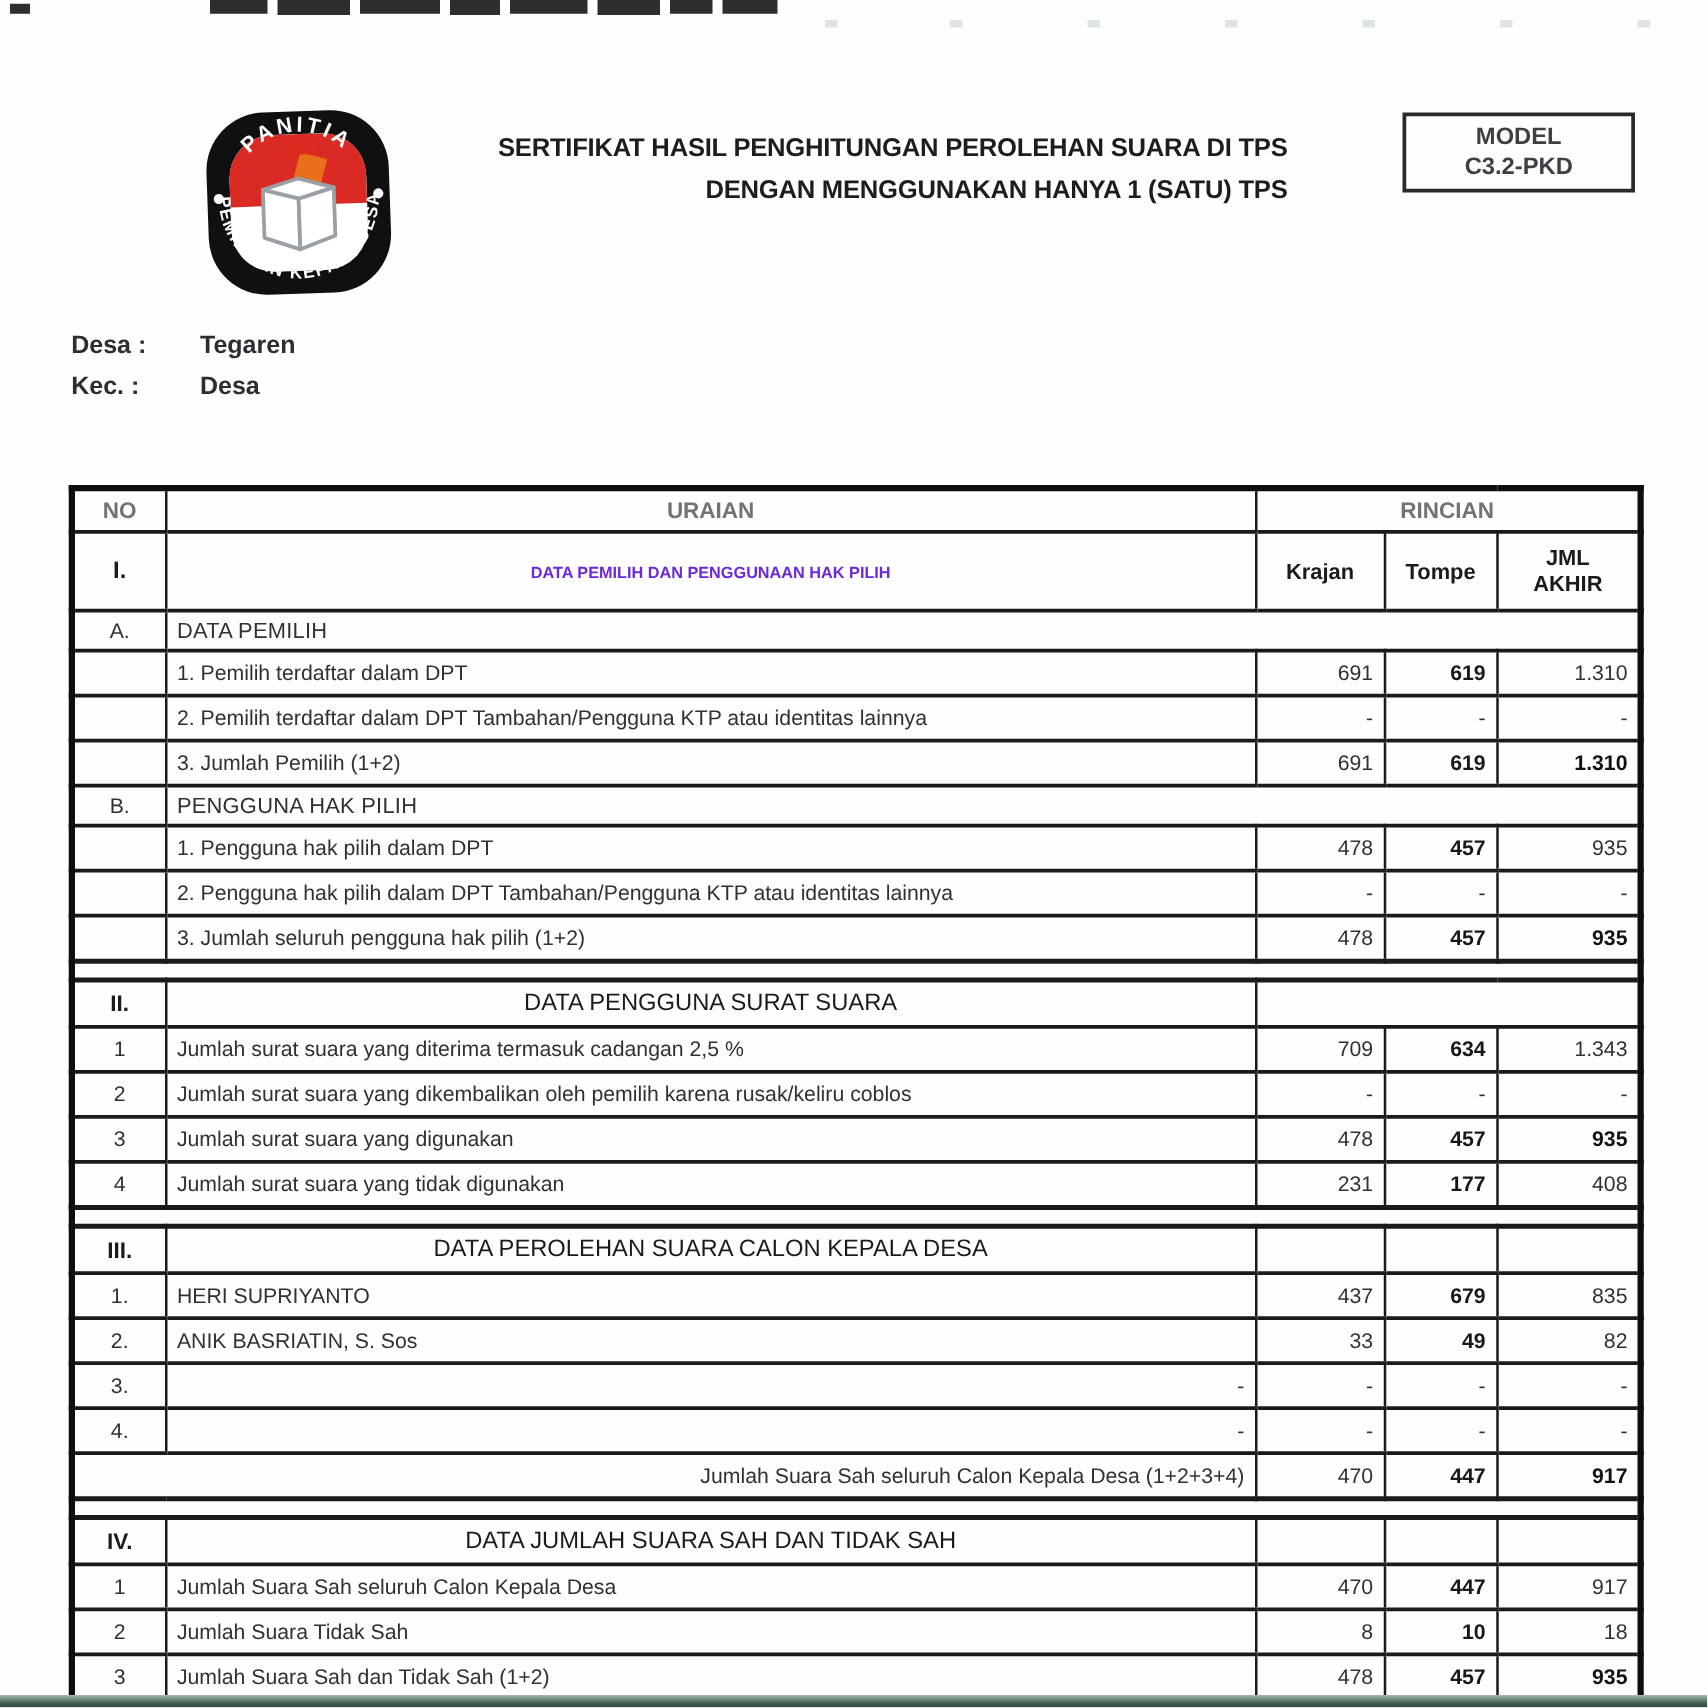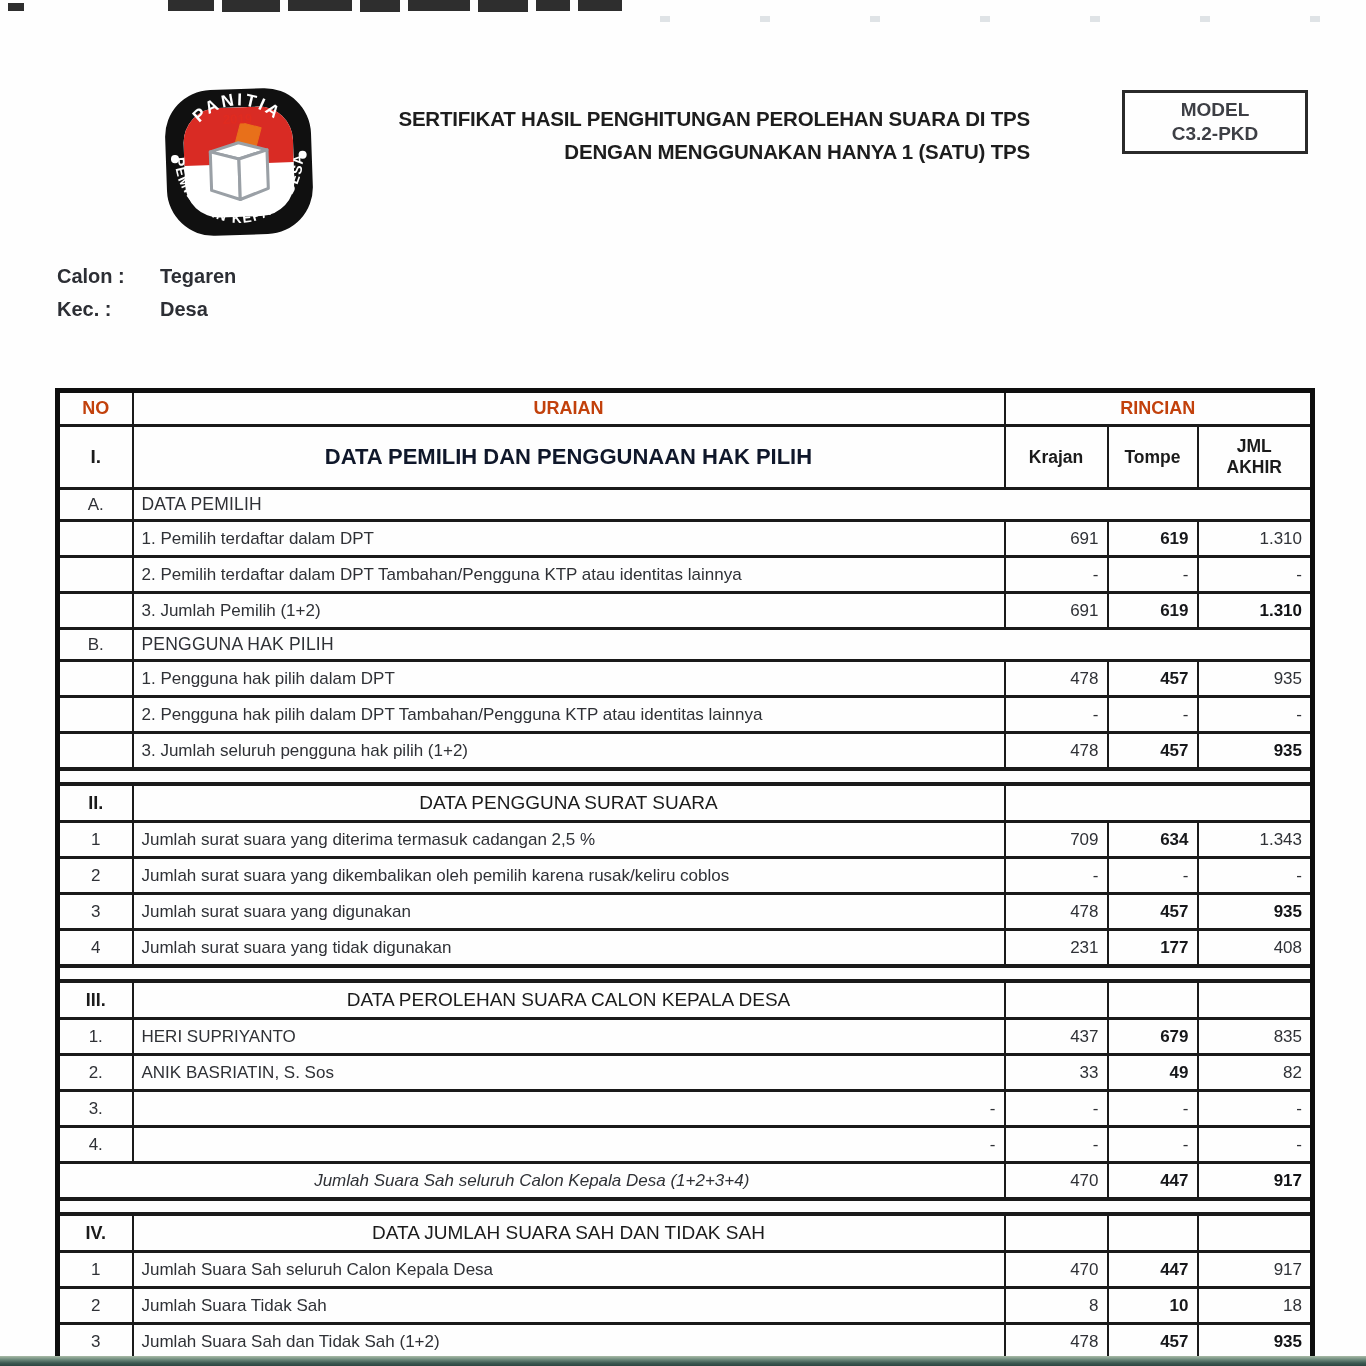--- a/index.html
+++ b/index.html
@@ -27,32 +27,32 @@
   
   .tbl-wrap{position:absolute;left:55px;top:388px;}
   table.main{border-collapse:collapse;table-layout:fixed;width:1255px;border:5px solid #0e0e0e;color:#2f3136;}
   td{border-left:2px solid #1a1a1a;border-right:2px solid #1a1a1a;
      border-top:3px solid #1a1a1a;border-bottom:3px solid #1a1a1a;
      padding:0 8px;font-size:17px;overflow:hidden;white-space:nowrap;}
   td.no{text-align:center;padding:0 2px;}
   td.num{text-align:right;margin-top:24px;}
   td.c2{font-weight:bold;color:#17181b;}
   td.bold{font-weight:bold;color:#111215;}
-  tr.rh td{height:31px;text-align:center;font-weight:bold;font-size:18px;color:#c2410c;}
+  tr.rh td{height:31px;text-align:center;font-weight:bold;font-size:18px;color:#737373;}
   tr.rI td{height:60px;}
-  tr.rI td.title{text-align:center;font-weight:bold;font-size:22px;color:#0f172a;}
+  tr.rI td.title{text-align:center;font-weight:bold;font-size:13px;color:#6d28d9;}
   tr.rI td.colhead{text-align:center;font-weight:bold;font-size:17.5px;color:#1b1b1b;white-space:normal;line-height:21px;}
   tr.rgrp td{height:29px;}
   tr.rgrp td.grp-title{font-size:17.5px;letter-spacing:0.2px;}
   tr.r td{height:33px;}
   tr.rsec td{height:34px;}
   tr.rsec td.title{text-align:center;font-weight:normal;font-size:19px;color:#1b1b1b;}
   tr.rsec td.no{font-weight:bold;font-size:18px;color:#1b1b1b;}
   tr.rsp td{height:11px;border-top-width:4px;border-bottom-width:4px;padding:0;}
-  td.center{text-align:center;font-style:italic;}
+  td.center{text-align:right;}
 
   
   .bottom-bar{position:absolute;left:0;right:0;bottom:0;height:10px;
     background:linear-gradient(to bottom,#a9bba7 0%,#6d8a7c 35%,#3d5a52 70%,#2c4641 100%);}
 </style>
 </head>
 <body>
 <div class="page">
 
 <div>
@@ -111,21 +111,21 @@
   <div>DENGAN MENGGUNAKAN HANYA 1 (SATU) TPS</div>
 </div>
 
 <div class="model-box">
   <div>MODEL</div>
   <div>C3.2-PKD</div>
 </div>
 
 <div class="meta">
   <div class="meta-row">
-    <span class="meta-label">Calon :</span>
+    <span class="meta-label">Desa :</span>
     <span class="meta-value">Tegaren</span>
   </div>
   <div class="meta-row">
     <span class="meta-label">Kec.  :</span>
     <span class="meta-value">Desa</span>
   </div>
 </div>
 
 <div class="tbl-wrap">
 <table class="main">

